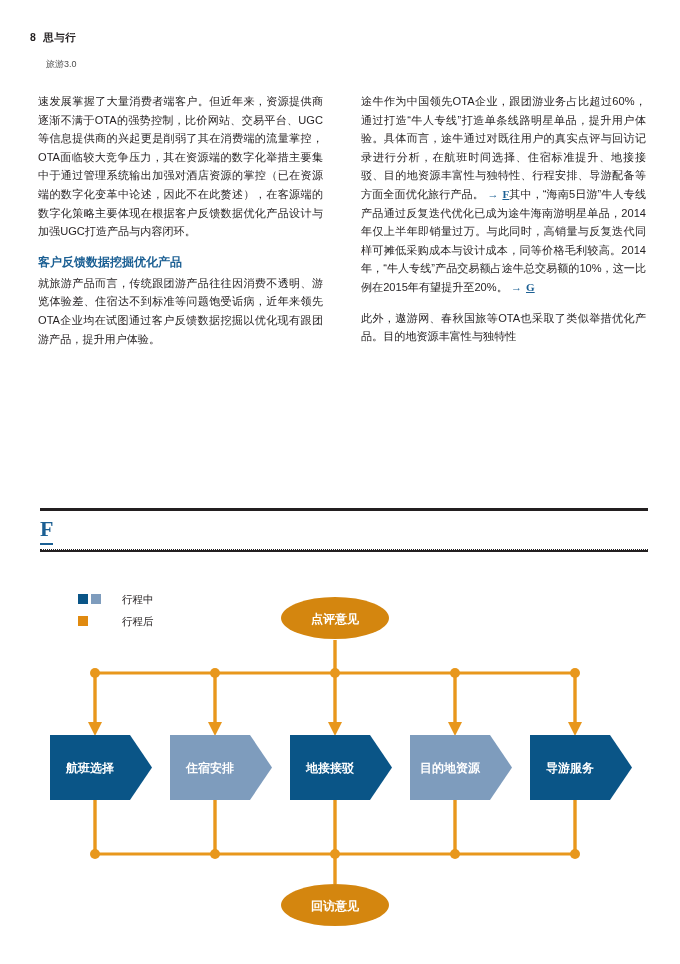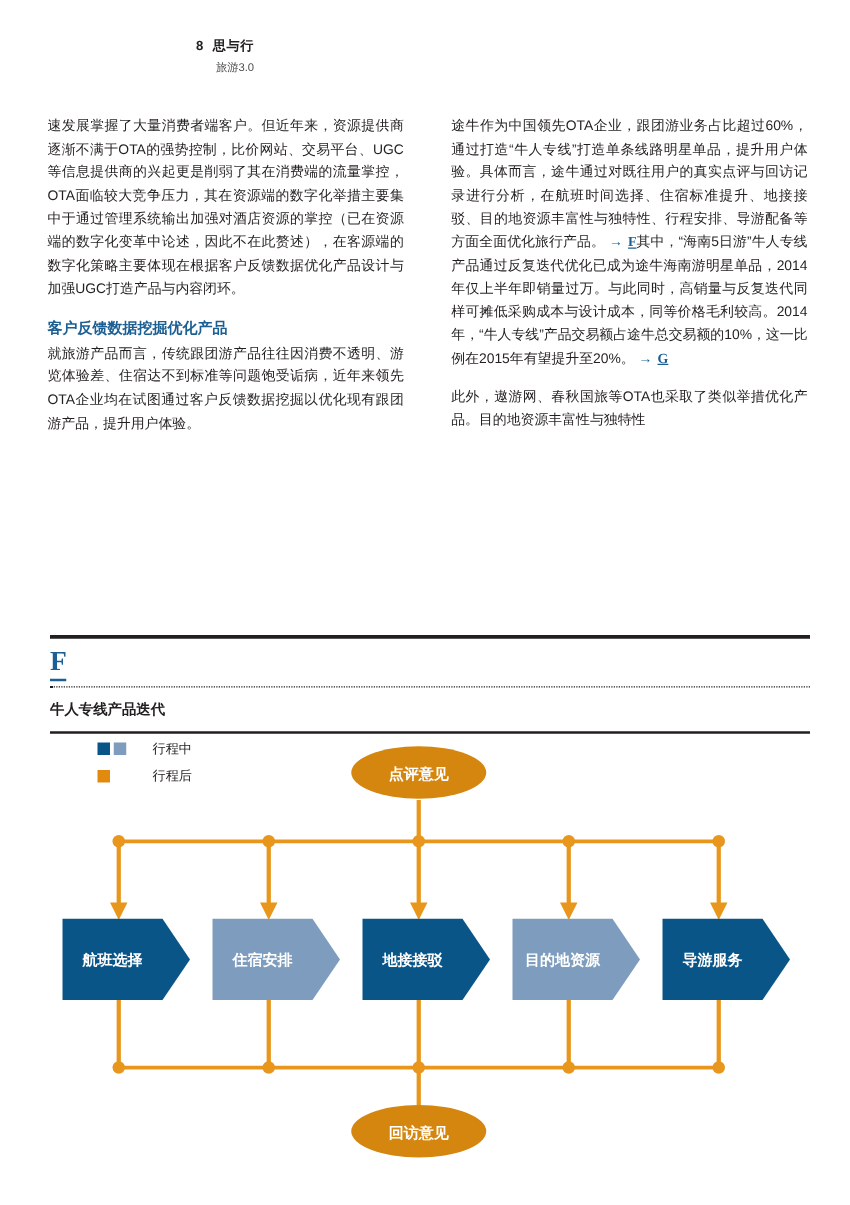--- a/index.html
+++ b/index.html
@@ -16,36 +16,35 @@
     color: #231f20;
     overflow: hidden;
   }
 
   
   .page-header {
     position: absolute;
     left: 30px;
     top: 30px;
     width: 300px;
-    text-align: center;
   }
   .ph-line1 {
     font-size: 10.5px;
     font-weight: bold;
     letter-spacing: 0.5px;
     color: #231f20;
     line-height: 14px;
     white-space: nowrap;
   }
   .ph-num { margin-right: 7px; }
   .ph-line2 {
     font-size: 9px;
     color: #4d4d4d;
     line-height: 13px;
-    margin-top: 4px;
+    margin-top: 14px;
     margin-left: 16px;
     white-space: nowrap;
   }
 
   
   .columns {
     position: absolute;
     left: 38px;
     top: 92px;
     width: 608px;
@@ -202,21 +201,20 @@
     <p><span>途牛作为中国领先OTA企业，跟团游业务占比超过60%，通过打造“牛人专线”打造单条线路明星单品，提升用户体验。具体而言，途牛通过对既往用户的真实点评与回访记录进行分析，在航班时间选择、住宿标准提升、地接接驳、目的地资源丰富性与独特性、行程安排、导游配备等方面全面优化旅行产品。</span><span class="xref"> <span class="arrow">→</span> <span class="tag">F</span></span><span>其中，“海南5日游”牛人专线产品通过反复迭代优化已成为途牛海南游明星单品，2014年仅上半年即销量过万。与此同时，高销量与反复迭代同样可摊低采购成本与设计成本，同等价格毛利较高。2014年，“牛人专线”产品交易额占途牛总交易额的10%，这一比例在2015年有望提升至20%。</span><span class="xref"> <span class="arrow">→</span> <span class="tag">G</span></span></p>
     <p>此外，遨游网、春秋国旅等OTA也采取了类似举措优化产品。目的地资源丰富性与独特性</p>
   </div>
 
 </div>
 
 <div class="figure">
   <div class="rule-thick"></div>
   <div><span class="fig-letter">F</span></div>
   <div class="rule-dotted"></div>
-  <div class="fig-title">牛人专线产品迭代</div>
   <div class="rule-thin"></div>
 </div>
 
 <div class="legend">
   <div class="legend-row">
     <span class="swatches">
       <span class="sw sw-dark"></span>
       <span class="sw sw-light"></span>
     </span>
     <span class="legend-label">行程中</span>

